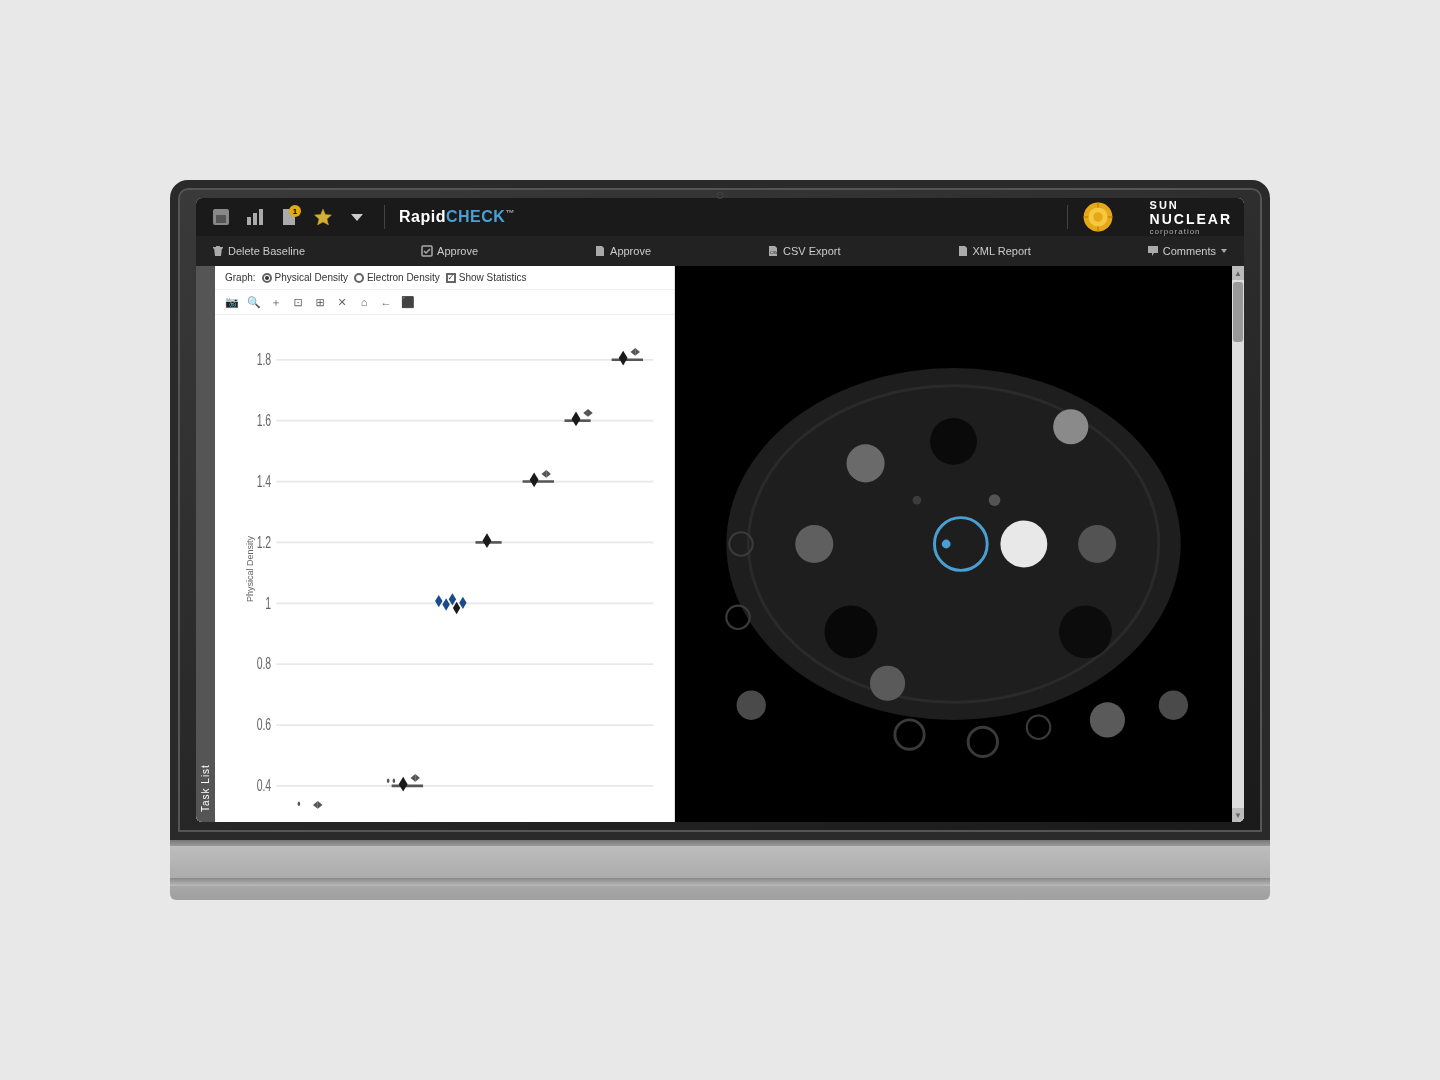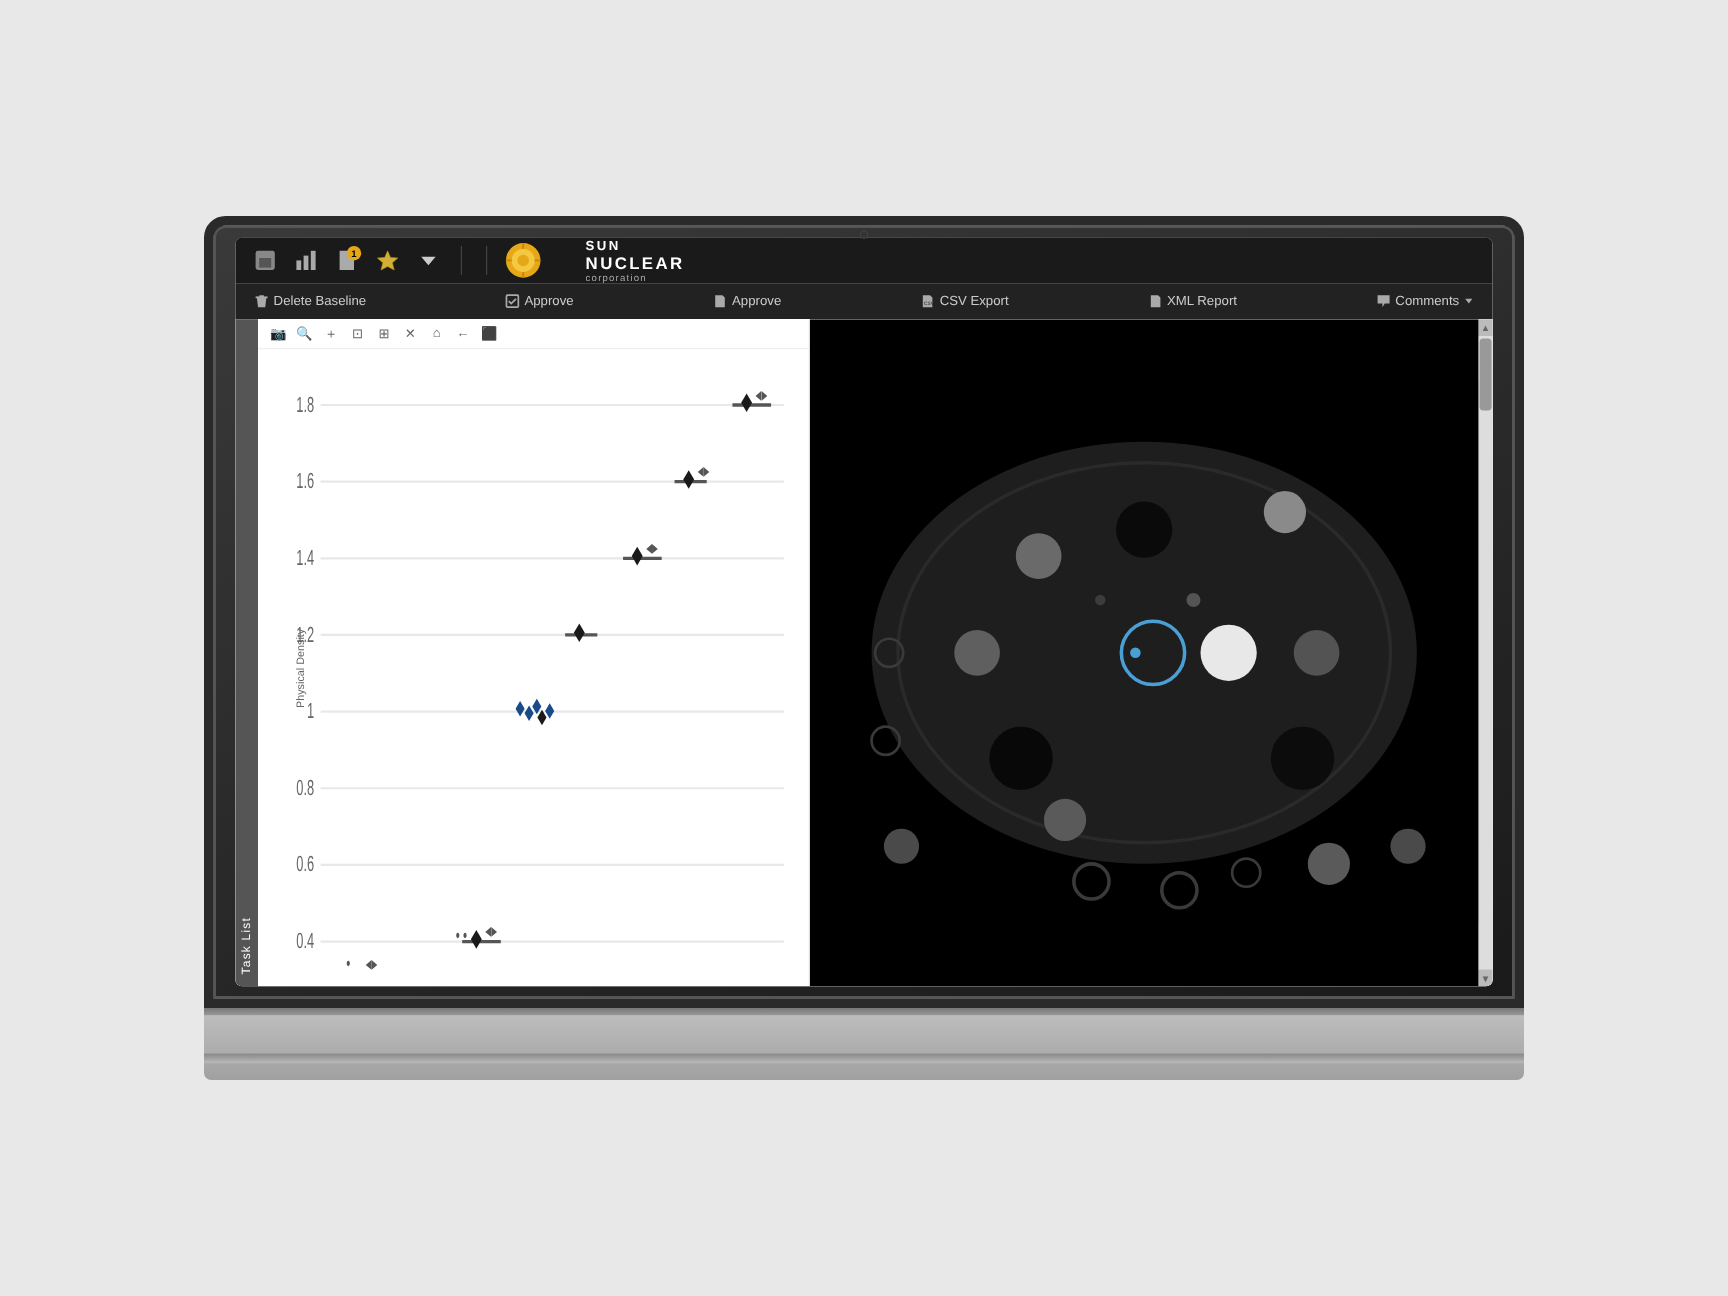--- a/index.html
+++ b/index.html
@@ -294,21 +294,21 @@
       align-items: center;
       justify-content: center;
       cursor: pointer;
       color: #666;
       font-size: 11px;
     }
 
     .chart-area {
       flex: 1;
       position: relative;
-      padding: 10px 10px 10px 20px;
+      padding: 10px 10px 10px 30px;
     }
 
     .y-axis-label {
       position: absolute;
       left: 2px;
       top: 50%;
       transform: translateY(-50%) rotate(-90deg);
       font-size: 9px;
       color: #666;
       white-space: nowrap;
@@ -422,20 +422,23 @@
           </div>
 
           <div class="nav-icon">
             <svg viewBox="0 0 20 20">
                 <polygon points="4,7 16,7 10,14" fill="#ccc"></polygon>
               </svg>
           </div>
 
           <div class="nav-divider"></div>
 
+          <div class="app-title">
+            <span>Rapid</span><span style="color:#4a9fd4">CHECK</span><sup style="font-size:9px;color:#aaa">™</sup>
+          </div>
 
           <div class="logo-area">
             <div class="nav-divider"></div>
 
             <svg class="sun-logo" viewBox="0 0 40 40">
               <circle cx="20" cy="20" r="18" fill="#e6a817"></circle>
               <circle cx="20" cy="20" r="12" fill="#f5c842"></circle>
               <circle cx="20" cy="20" r="6" fill="#e6a817"></circle>
 
               <line x1="20" y1="2" x2="20" y2="8" stroke="#c8880a" stroke-width="2"></line>
@@ -498,20 +501,35 @@
         </div>
 
         <div class="main-content">
 
           <div class="task-list-tab">Task List</div>
 
           <div class="content-area">
 
             <div class="chart-panel">
 
+              <div class="graph-options">
+                <span>Graph:</span>
+                <div class="radio-option">
+                  <div class="radio-dot active"></div>
+                  <span>Physical Density</span>
+                </div>
+                <div class="radio-option">
+                  <div class="radio-dot"></div>
+                  <span>Electron Density</span>
+                </div>
+                <div class="checkbox-option">
+                  <div class="check-box">✓</div>
+                  <span>Show Statistics</span>
+                </div>
+              </div>
 
               <div class="chart-toolbar">
                 <div class="chart-tool">📷</div>
                 <div class="chart-tool">🔍</div>
                 <div class="chart-tool">＋</div>
                 <div class="chart-tool">⊡</div>
                 <div class="chart-tool">⊞</div>
                 <div class="chart-tool">✕</div>
                 <div class="chart-tool">⌂</div>
                 <div class="chart-tool">←</div>

